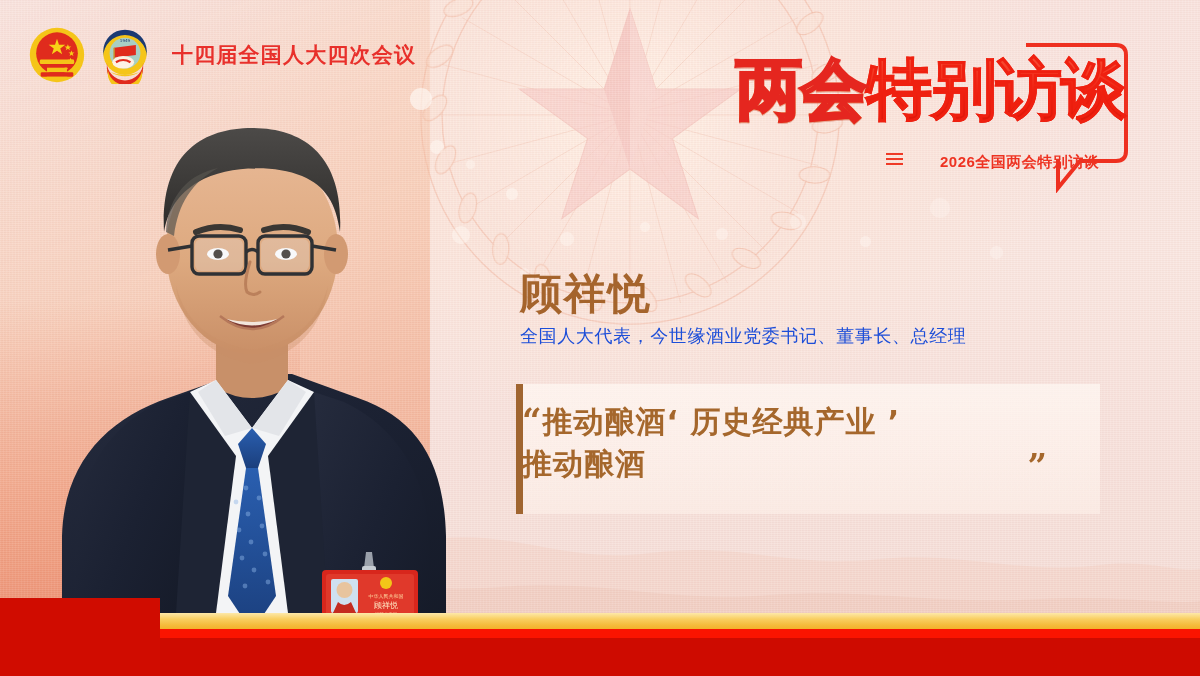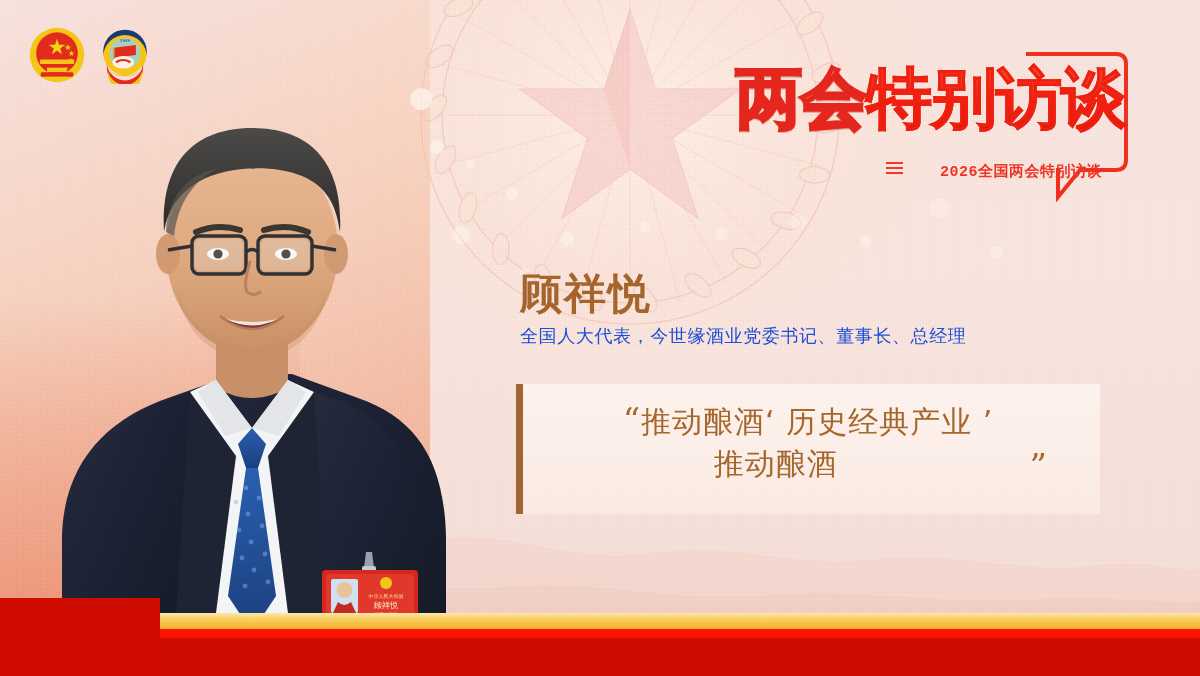--- a/index.html
+++ b/index.html
@@ -48,21 +48,21 @@
   
   .header{position:absolute;left:28px;top:26px;display:flex;align-items:center;gap:10px;}
   .emblem{width:58px;height:58px;display:block;}
   .header-text{margin-left:8px;line-height:1.18;}
   .header-line{
     font-size:21px;font-weight:bold;color:#e8302b;letter-spacing:1.2px;
     font-family:"DejaVu Sans","Liberation Sans",sans-serif;white-space:nowrap;
   }
 
   
-  .logo-wrap{position:absolute;left:728px;top:52px;width:420px;height:150px;}
+  .logo-wrap{position:absolute;left:728px;top:43px;width:420px;height:150px;}
   .bubble{position:absolute;inset:0;}
   .logo-main{
     position:absolute;left:8px;top:14px;white-space:nowrap;
     font-family:"DejaVu Sans","Liberation Sans",sans-serif;
     font-weight:bold;font-size:66px;line-height:1;letter-spacing:-1px;
   }
   .logo-gold{
     background:linear-gradient(180deg,#ffffff 0%,#fff6de 22%,#ffdf92 50%,#e8a93c 78%,#c9852a 100%);
     -webkit-background-clip:text;background-clip:text;color:transparent;
     -webkit-text-stroke:3px #e5261f;
@@ -70,21 +70,21 @@
     filter:drop-shadow(0 1px 0 rgba(200,60,40,.35));
   }
   .logo-red{
     color:#ef2b16;
     background:linear-gradient(180deg,#f8543a 0%,#ef2010 55%,#d81608 100%);
     -webkit-background-clip:text;background-clip:text;color:transparent;
     -webkit-text-stroke:1px #ef2010;paint-order:stroke fill;
   }
   .logo-sub{
     position:absolute;left:212px;top:110px;
-    font-family:Liberation Mono, monospace;
+    font-family:Liberation Sans, sans-serif;
     font-size:15px;font-weight:bold;color:#ee3322;letter-spacing:.5px;white-space:nowrap;
   }
   .logo-ticks{position:absolute;left:158px;top:110px;}
   .logo-ticks i{display:block;width:17px;height:2px;background:#ef3a26;margin-bottom:3px;}
 
   
   .portrait{position:absolute;left:40px;bottom:0;width:420px;height:640px;}
 
   
   .guest{position:absolute;left:520px;top:272px;}
@@ -100,21 +100,21 @@
 
   
   .quote{
     position:absolute;left:516px;top:384px;width:584px;height:130px;
     background:linear-gradient(180deg, rgba(255,248,243,.72) 0%, rgba(253,240,233,.62) 100%);
   }
   .quote-bar{position:absolute;left:0;top:0;width:7px;height:130px;background:#a06530;}
   .quote-body{
     position:absolute;left:6px;top:14px;right:6px;
     font-family:"DejaVu Sans","Liberation Sans",sans-serif;
-    font-size:30px;font-weight:normal;color:#a5672c;line-height:1.35;letter-spacing:1px;text-align:center;
+    font-size:30px;font-weight:bold;color:#a5672c;line-height:1.35;letter-spacing:1px;
   }
   .qm{font-family:"DejaVu Serif","Liberation Serif",serif;font-size:34px;}
   .qm-close{float:right;margin-right:46px;}
 
   
   .band-gold{
     position:absolute;left:0;bottom:46px;width:1200px;height:17px;
     background:linear-gradient(180deg,#fde8a9 0%,#f9cf62 35%,#f5bc3c 70%,#f2ae28 100%);
   }
   .band-red-bright{position:absolute;left:0;bottom:38px;width:1200px;height:9px;background:#fa1400;}
@@ -258,20 +258,21 @@
         <path d="M20 24 L20 42" stroke="#c7922a" stroke-width="1.6" fill="none"></path>
         <ellipse cx="30" cy="40" rx="12" ry="7" fill="#fdf1e4"></ellipse>
         <path d="M22 40 q8 -5 16 0" stroke="#e02b1d" stroke-width="2.4" fill="none"></path>
         <path d="M12 40 A20 20 0 0 0 52 40 L52 47 A20 20 0 0 1 12 47 Z" fill="#e02b1d"></path>
         <path d="M13 46 A19 19 0 0 0 51 46 L51 52 A19 19 0 0 1 13 52 Z" fill="#f5c518"></path>
         <path d="M16 51 q16 9 32 0 q-16 6 -32 0Z" fill="#f5c518"></path>
       </svg>
     </span>
 
     <span class="header-text">
+      <div class="header-line">十四届全国人大四次会议</div>
     </span>
   </div>
 
   <div class="logo-wrap">
 
     <span class="bubble">
       <svg viewBox="0 0 420 150" width="420" height="150">
         <path d="M300 2 L388 2 Q398 2 398 12 L398 108 Q398 118 388 118 L352 118 L330 145 L330 118" fill="none" stroke="#ee3020" stroke-width="4" stroke-linecap="square" stroke-linejoin="miter"></path>
       </svg>
     </span>

